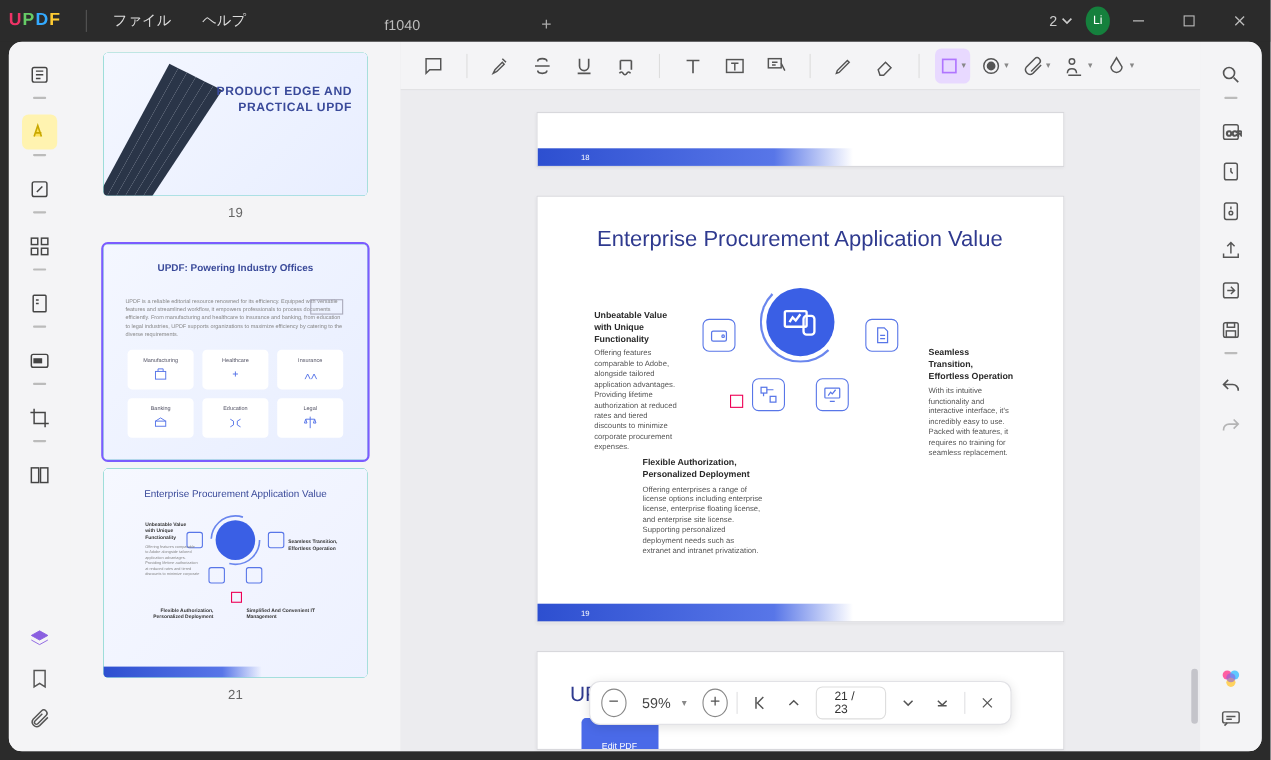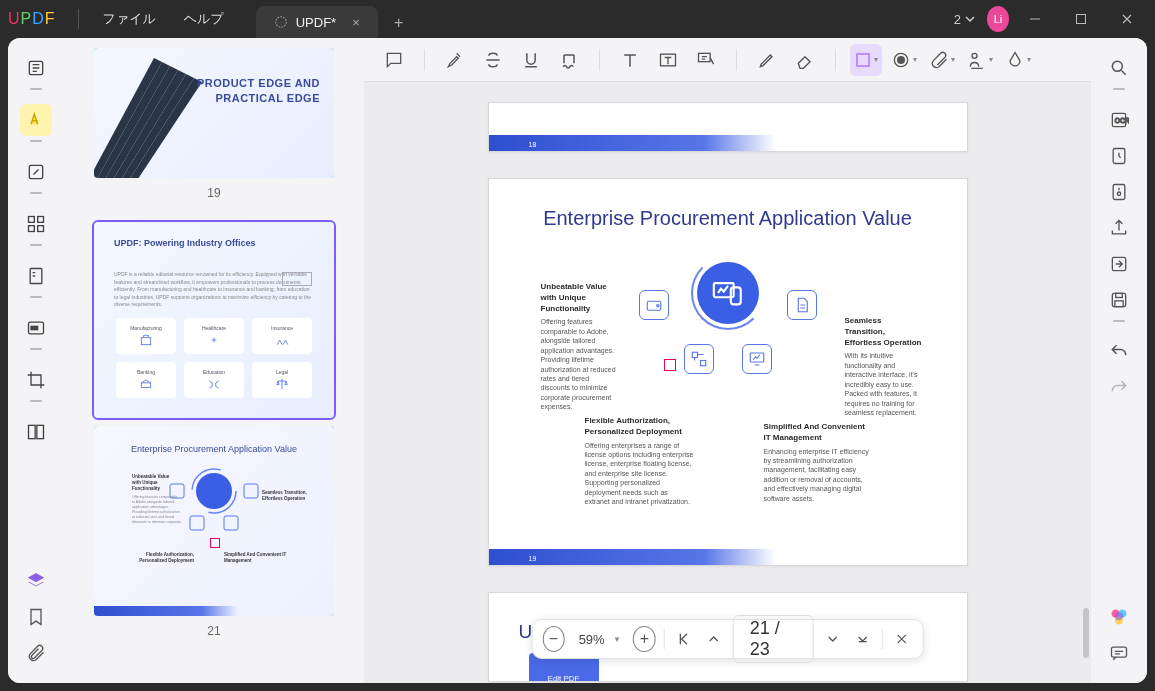--- a/index.html
+++ b/index.html
@@ -1,32 +1,32 @@
 <!DOCTYPE html>
 <html><head>
 <meta charset="utf-8">
 <style>
 * { margin: 0; padding: 0; box-sizing: border-box; font-family: -apple-system, "Segoe UI", Arial, sans-serif; }
 body { background: #2b2b2b; width: 1155px; height: 691px; overflow: hidden; position: relative; }
 
 
 .titlebar { height: 38px; background: #2b2b2b; display: flex; align-items: center; padding: 0 8px; color: #ccc; }
-.logo { font-weight: 400; font-size: 16px; letter-spacing: 1px; margin-right: 12px; }
+.logo { font-weight: 700; font-size: 16px; letter-spacing: 1px; margin-right: 12px; }
 .logo .c1{color:#e36;} .logo .c2{color:#6c6;} .logo .c3{color:#3af;} .logo .c4{color:#fc3;}
 .vsep { width: 1px; height: 20px; background: #555; margin: 0 10px; }
 .menu-item { color: #ddd; font-size: 13px; margin: 0 14px; cursor: default; }
 .tabs { display: flex; height: 38px; margin-left: 18px; align-items: flex-end; }
 .tab { display: flex; align-items: center; height: 32px; padding: 0 18px; font-size: 13px; color: #bbb; position: relative; border-radius: 8px 8px 0 0; }
 .tab.active { background: #3a3a3a; color: #eee; }
 .tab .tab-icon { width: 14px; height: 14px; margin-right: 8px; opacity: .8; }
 .tab .close { margin-left: 16px; font-size: 13px; color: #aaa; }
 .tab-add { width: 30px; height: 30px; display:flex; align-items:center; justify-content:center; color:#aaa; font-size:16px; margin-left:6px; }
 .titlebar-right { margin-left: auto; display: flex; align-items: center; gap: 6px; }
 .badge { color:#ccc; font-size:13px; display:flex; align-items:center; gap:4px; margin-right:6px; }
-.avatar { width:22px; height:26px; border-radius:50%; background:#ec4899; color:#fff; font-size:11px; display:flex; align-items:center; justify-content:center; }
+.avatar { width:22px; height:26px; border-radius:50%; background:#15803d; color:#fff; font-size:11px; display:flex; align-items:center; justify-content:center; }
 .win-btn { width:40px; height:30px; display:flex; align-items:center; justify-content:center; color:#bbb; }
 .win-btn svg { width:12px; height:12px; }
 
 
 .workspace { position:absolute; top:38px; left:8px; right:8px; bottom:8px; background:#f4f4f6; border-radius:12px; display:flex; overflow:hidden; }
 
 
 .left-tb { width:56px; background:#f4f4f6; display:flex; flex-direction:column; align-items:center; padding-top:14px; gap:4px; }
 .tb-btn { width:32px; height:32px; display:flex; align-items:center; justify-content:center; border-radius:6px; position:relative; }
 .tb-btn.active { background:#fff3b0; }
@@ -53,21 +53,21 @@
 .slide { width:480px; background:#fff; margin:0 auto 26px; border:1px solid #d8d8dc; box-shadow:0 1px 3px rgba(0,0,0,.05); position:relative; }
 .slide-partial { height:50px; overflow:hidden; }
 .slide-main { height:388px; }
 .slide-next { height:90px; overflow:hidden; }
 
 
 .bottom-bar { position:absolute; left:50%; transform:translateX(-50%); bottom:24px; height:40px; background:#fff; border:1px solid #e2e2e6; border-radius:10px; display:flex; align-items:center; padding:0 10px; gap:8px; box-shadow:0 2px 10px rgba(0,0,0,.12); }
 .bb-btn { width:26px; height:26px; display:flex; align-items:center; justify-content:center; border-radius:50%; color:#555; }
 .bb-btn.circle { border:1px solid #888; }
 .bb-zoom { font-size:13px; color:#444; display:flex; align-items:center; gap:10px; padding:0 6px; }
-.bb-page { border:1px solid #ddd; border-radius:6px; padding:2px 16px; font-size:18px; color:#333; }
+.bb-page { border:1px solid #ddd; border-radius:6px; padding:2px 16px; font-size:11px; color:#333; }
 .bb-sep { width:1px; height:20px; background:#e0e0e3; }
 
 
 .right-tb { width:56px; background:#f4f4f6; display:flex; flex-direction:column; align-items:center; padding-top:14px; gap:4px; }
 .right-tb .spacer { flex:1; }
 .ai-icon { width:24px; height:24px; }
 
 
 .scroll-ind { position:absolute; right:2px; top:570px; width:6px; height:50px; background:#c4c4ca; border-radius:3px; }
 
@@ -85,21 +85,21 @@
 .txt-block { position:absolute; font-size:7px; color:#555; line-height:1.35; }
 .txt-block .hdr { font-size:8px; font-weight:600; color:#2a2a2a; margin-bottom:3px; }
 
 
 .t19 { height:130px; background:linear-gradient(135deg,#f4f7ff,#e8eeff); position:relative; overflow:hidden; }
 .t19 .building { position:absolute; left:-10px; bottom:-10px; width:140px; height:140px; }
 .t19 .txt { position:absolute; right:14px; top:28px; text-align:right; font-size:11px; font-weight:600; color:#3a4a9a; letter-spacing:.5px; line-height:1.4; }
 
 
 .t20 { height:196px; background:linear-gradient(135deg,#f4f7ff,#e8eeff); position:relative; padding:16px 20px; }
-.t20 .hdr { font-size:9px; font-weight:600; color:#3a4a9a; margin-bottom:23px; }
+.t20 .hdr { font-size:9px; font-weight:600; color:#3a4a9a; margin-bottom:23px;text-align:center; }
 .t20 .para { font-size:5px; color:#888; line-height:1.5; margin-bottom:4px; }
 .t20 .box { position:absolute; right:22px; top:50px; width:30px; height:14px; border:1px solid #aab; }
 .t20 .grid { position:absolute; bottom:20px; left:50%; transform:translateX(-50%); display:grid; grid-template-columns:repeat(3,60px); gap:8px; }
 .t20 .cell { background:#fff; border-radius:4px; height:36px; display:flex; flex-direction:column; align-items:center; justify-content:center; font-size:5px; color:#556; gap:2px; }
 .t20 .cell svg { width:14px; height:14px; stroke:#5876e8; }
 
 
 .t21 { height:190px; background:linear-gradient(135deg,#f6f8ff,#edf1ff); position:relative; }
 .t21 .hdr { text-align:center; font-size:9px; color:#3a4a9a; font-weight:500; padding-top:18px; }
 .t21-red { position:absolute; width:10px; height:10px; border:1.5px solid #e05; left:116px; top:112px; }
@@ -109,26 +109,22 @@
 
 <div class="titlebar">
   <div class="logo">
     <span class="c1">U</span><span class="c2">P</span><span class="c3">D</span><span class="c4">F</span>
   </div>
   <div class="vsep"></div>
   <div class="menu-item">ファイル</div>
   <div class="menu-item">ヘルプ</div>
 
   <div class="tabs">
-    <div class="tab active">
-      <svg class="tab-icon" viewBox="0 0 24 24" fill="none" stroke="#aaa" stroke-width="2">
-          <circle cx="12" cy="12" r="9" stroke-dasharray="3 2"></circle>
-        </svg>
-      <span>UPDF*</span>
-      <span class="close">×</span>
+    <div class="tab" style="width:220px; justify-content:center;">
+      <span>f1040</span>
     </div>
     <div class="tab-add">+</div>
   </div>
 
   <div class="titlebar-right">
     <div class="badge">
       <span>2</span>
       <svg width="10" height="10" viewBox="0 0 10 10">
           <path d="M1 3l4 4 4-4" stroke="#ccc" fill="none" stroke-width="1.5"></path>
         </svg>
@@ -240,21 +236,21 @@
               <polygon points="0,140 70,10 78,14 8,140"></polygon>
               <polygon points="8,140 78,14 86,18 16,140"></polygon>
               <polygon points="16,140 86,18 94,22 24,140"></polygon>
               <polygon points="24,140 94,22 102,26 32,140"></polygon>
               <polygon points="32,140 102,26 110,30 40,140"></polygon>
               <polygon points="40,140 110,30 118,34 48,140"></polygon>
             </g>
           </svg>
         <div class="txt">
           <div>PRODUCT EDGE AND</div>
-          <div>PRACTICAL EDGE</div>
+          <div>PRACTICAL UPDF</div>
         </div>
       </div>
     </div>
     <div class="thumb-num">19</div>
 
     <div class="thumb-card selected">
       <div class="t20">
         <div class="hdr">UPDF: Powering Industry Offices</div>
         <div class="para">UPDF is a reliable editorial resource renowned for its efficiency. Equipped with versatile features and streamlined workflow, it empowers professionals to process documents efficiently. From manufacturing and healthcare to insurance and banking, from education to legal industries, UPDF supports organizations to maximize efficiency by catering to the diverse requirements.</div>
         <div class="box"></div>
@@ -478,24 +474,20 @@
             <div>With its intuitive functionality and interactive interface, it's incredibly easy to use. Packed with features, it requires no training for seamless replacement.</div>
           </div>
           <div class="txt-block" style="left:52px; top:38px; width:78px">
             <div class="hdr">Unbeatable Value with Unique Functionality</div>
             <div>Offering features comparable to Adobe, alongside tailored application advantages. Providing lifetime authorization at reduced rates and tiered discounts to minimize corporate procurement expenses.</div>
           </div>
           <div class="txt-block" style="left:96px; top:172px; width:110px; text-align:left">
             <div class="hdr">Flexible Authorization, Personalized Deployment</div>
             <div>Offering enterprises a range of license options including enterprise license, enterprise floating license, and enterprise site license. Supporting personalized deployment needs such as extranet and intranet privatization.</div>
           </div>
-          <div class="txt-block" style="left:275px; top:178px; width:110px">
-            <div class="hdr">Simplified And Convenient IT Management</div>
-            <div>Enhancing enterprise IT efficiency by streamlining authorization management, facilitating easy addition or removal of accounts, and effectively managing digital software assets.</div>
-          </div>
         </div>
         <div class="slide-bluebar"></div>
         <div class="slide-pagenum">19</div>
       </div>
 
       <div class="slide slide-next" style="padding:0">
         <div class="slide-title2">UPDF Main Features</div>
         <div style="position:absolute; left:40px; top:60px; width:70px; height:50px; background:#4a6ae8; border-radius:4px; display:flex; align-items:center; justify-content:center; color:#fff; font-size:8px">Edit PDF</div>
       </div>
     </div>

